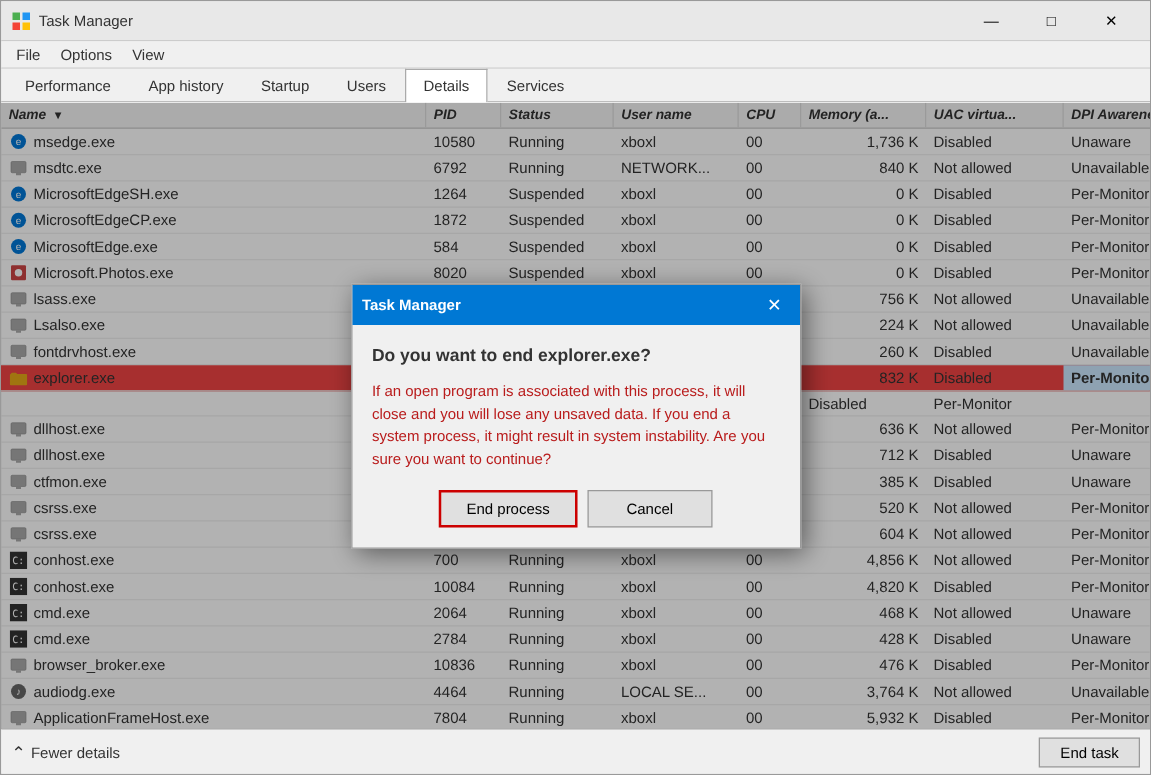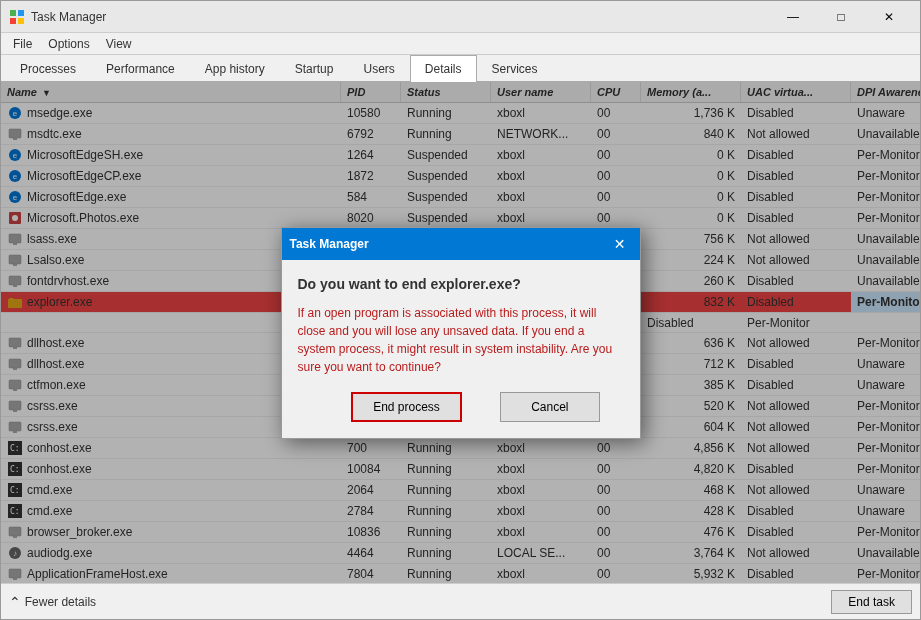--- a/index.html
+++ b/index.html
@@ -246,21 +246,20 @@
       gap: 8px;
     }
     .modal-btn {
       padding: 6px 20px;
       font-size: 12px;
       border: 1px solid #999;
       cursor: pointer;
       background: #e0e0e0;
       min-width: 100px;
       text-align: center;
-      margin-left: 30px;
     }
     .modal-btn.primary {
       border: 2px solid #cc0000;
       background: #e0e0e0;
     }
 
     .sort-arrow {
       font-size: 9px;
       margin-left: 2px;
     }
@@ -287,21 +286,20 @@
     </div>
   </div>
 
   <div class="menu-bar">
     <span class="menu-item">File</span>
     <span class="menu-item">Options</span>
     <span class="menu-item">View</span>
   </div>
 
   <div class="tabs-bar">
-    <div class="tab">Processes</div>
     <div class="tab">Performance</div>
     <div class="tab">App history</div>
     <div class="tab">Startup</div>
     <div class="tab">Users</div>
     <div class="tab active">Details</div>
     <div class="tab">Services</div>
   </div>
 
   <div class="content-area">
 

